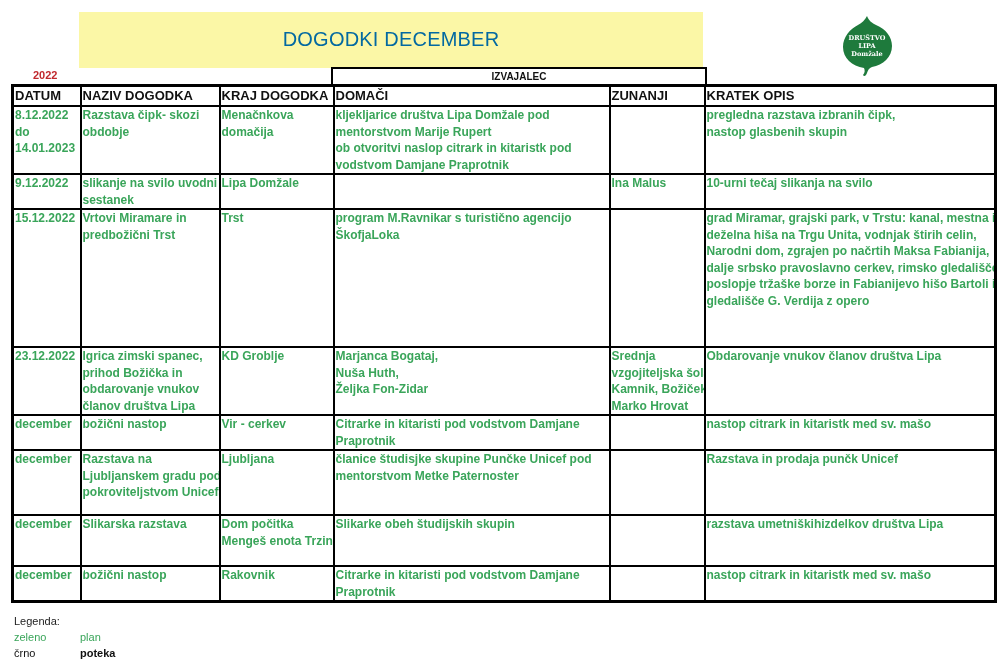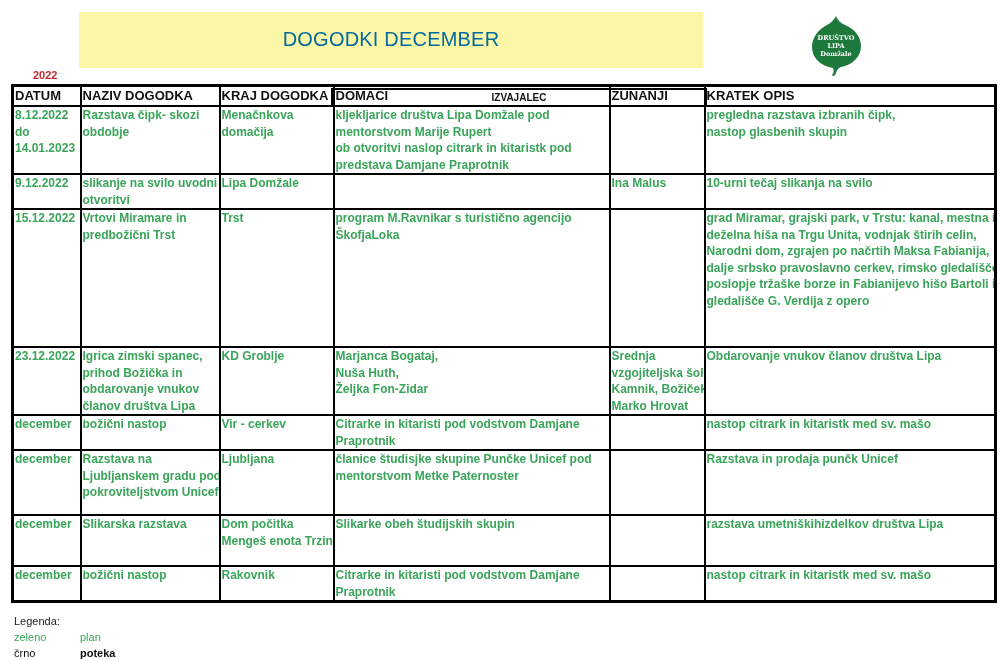--- a/index.html
+++ b/index.html
@@ -1,21 +1,21 @@
 <!DOCTYPE html>
 <html><head>
 <meta charset="utf-8">
 <style>
   html,body{margin:0;padding:0;background:#fff;}
   body{width:1000px;height:660px;position:relative;overflow:hidden;font-family:"Liberation Sans",sans-serif;}
   .title-box{position:absolute;left:79px;top:12px;width:624px;height:56px;background:#fbf7a6;}
   .title-text{position:absolute;left:79px;top:28px;width:624px;text-align:center;font-size:20px;color:#0369a1;letter-spacing:0.2px;}
-  .logo{position:absolute;left:805px;top:13px;width:62px;height:66px;}
+  .logo{position:absolute;left:836px;top:13px;width:62px;height:66px;}
   .year{position:absolute;left:33px;top:69px;font-size:11px;font-weight:bold;color:#c0282d;}
-  .izv{position:absolute;left:331px;top:67px;width:372px;height:17px;border:2px solid #000;border-bottom:none;font-size:10px;font-weight:bold;text-align:center;line-height:16px;color:#111;margin-top:21px;}
+  .izv{position:absolute;left:331px;top:67px;width:372px;height:17px;border:2px solid #000;border-bottom:none;font-size:10px;font-weight:bold;text-align:center;line-height:16px;color:#111;}
   table.main{position:absolute;left:11px;top:84px;border-collapse:collapse;table-layout:fixed;width:983px;border:3px solid #000;}
   table.main td, table.main th{border:2px solid #000;vertical-align:top;padding:0 1px;font-size:12px;line-height:16.5px;color:#3aa55a;font-weight:bold;text-align:left;overflow:hidden;}
   table.main th{color:#111;font-size:13px;height:18px;line-height:18px;}
   td.mid{vertical-align:middle;border-radius:8px;}
   .line{display:block;white-space:nowrap;}
   .legend{position:absolute;left:14px;top:613px;font-size:11px;line-height:16px;}
   .legend .lg-title{color:#222;}
   .legend .row{display:flex;}
   .legend .k{width:66px;}
   .green{color:#3aa55a;}
@@ -70,35 +70,35 @@
           <span class="line">obdobje</span>
         </td>
         <td>
           <span class="line">Menačnkova</span>
           <span class="line">domačija</span>
         </td>
         <td>
           <span class="line">kljekljarice društva Lipa Domžale pod</span>
           <span class="line">mentorstvom Marije Rupert</span>
           <span class="line">ob otvoritvi naslop citrark in kitaristk pod</span>
-          <span class="line">predstava Damjane Praprotnik</span>
+          <span class="line">vodstvom Damjane Praprotnik</span>
         </td>
         <td></td>
         <td>
           <span class="line">pregledna razstava izbranih čipk,</span>
           <span class="line">nastop glasbenih skupin</span>
         </td>
       </tr>
       <tr style="height: 35px;">
         <td>
           <span class="line">9.12.2022</span>
         </td>
         <td>
           <span class="line">slikanje na svilo uvodni</span>
-          <span class="line">otvoritvi</span>
+          <span class="line">sestanek</span>
         </td>
         <td>
           <span class="line">Lipa Domžale</span>
         </td>
         <td></td>
         <td>
           <span class="line">Ina Malus</span>
         </td>
         <td>
           <span class="line">10-urni tečaj slikanja na svilo</span>

